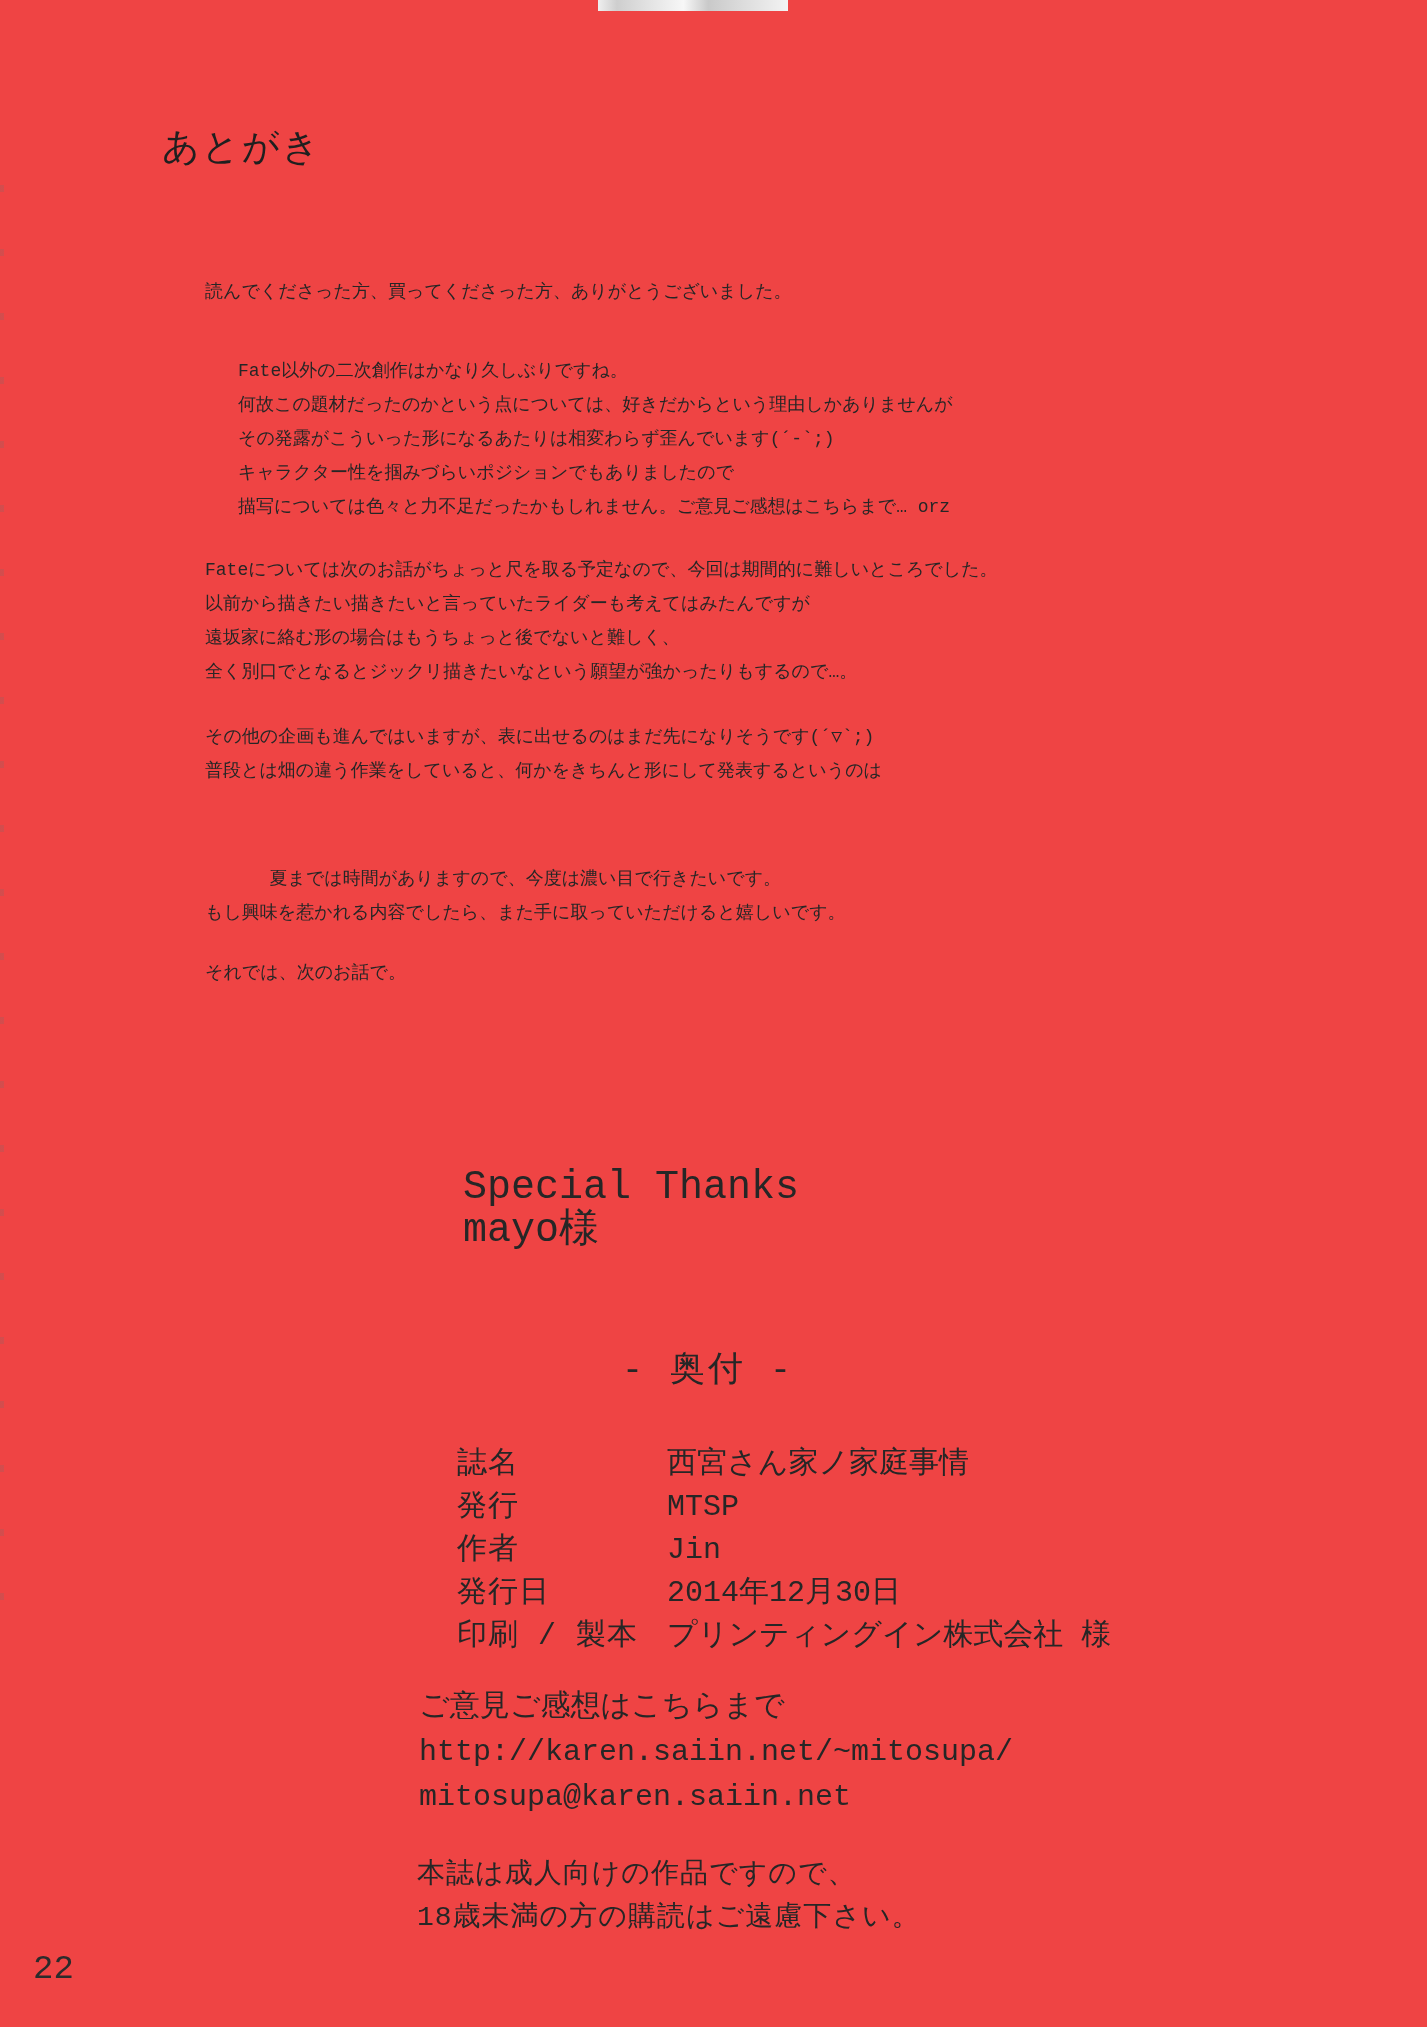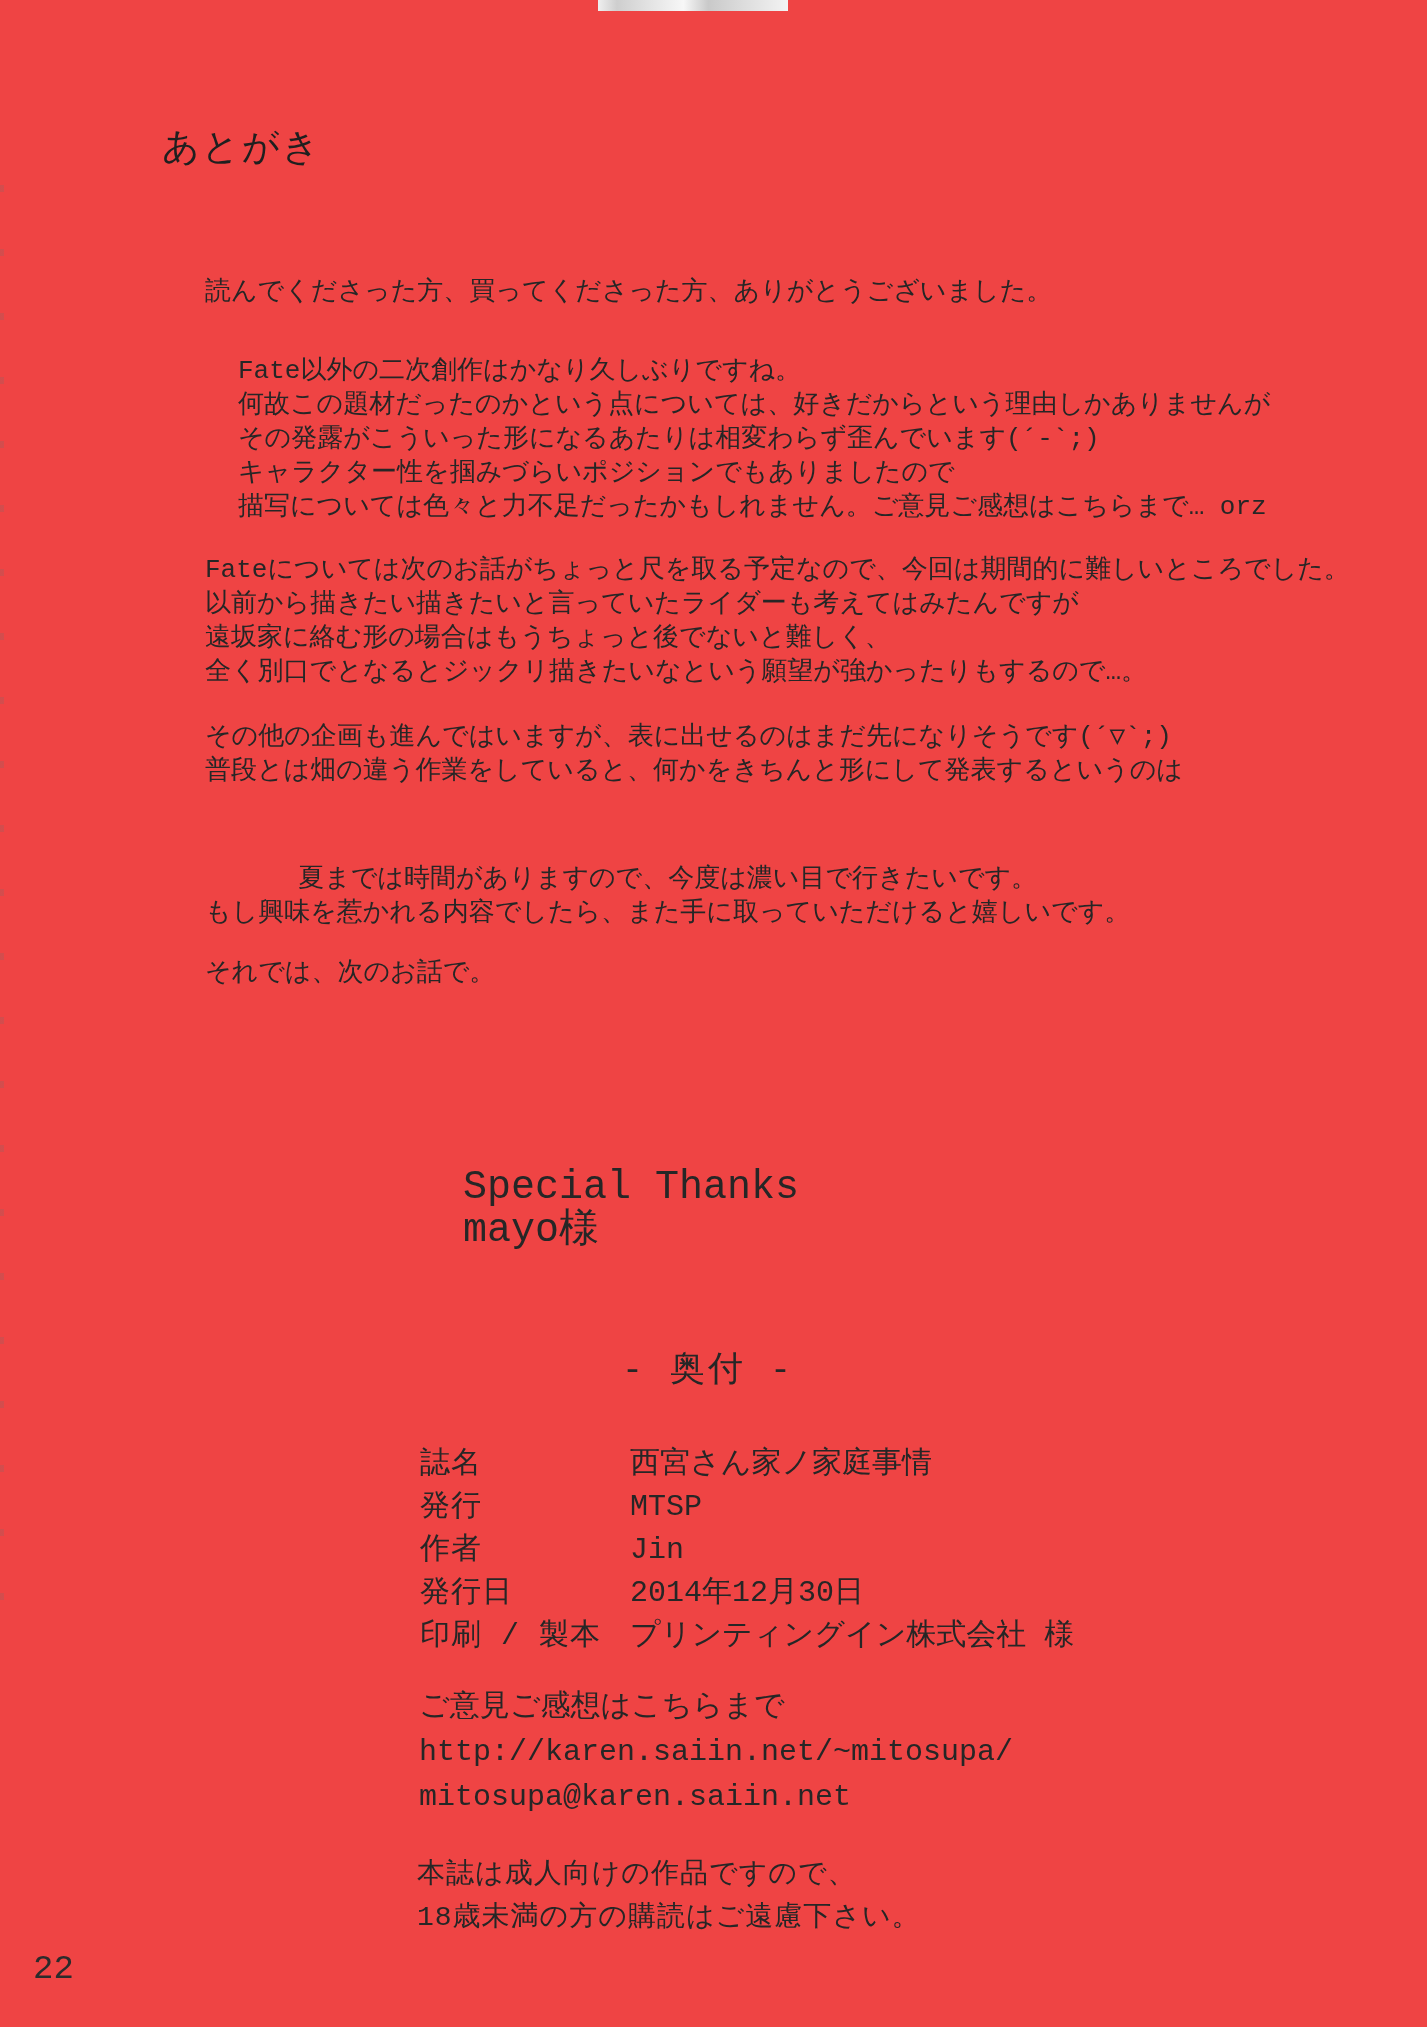--- a/index.html
+++ b/index.html
@@ -27,21 +27,21 @@
   }
 
   .title {
     position:absolute; left:162px; top:122px;
     font-size:37px; font-weight:normal; letter-spacing:2px; color:#1f1f1f;
     white-space:nowrap;
   }
 
   .para {
     position:absolute; left:205px;
-    font-size:26px; line-height:34px;
+    font-size:18px; line-height:34px;
     white-space:nowrap;
   }
   .p1 { top:275px; }
   .p2 { top:354px;margin-left:33px; }
   .p3 { top:553px; }
   .p4 { top:720px; }
   .p5 { top:862px;text-align:center; }
   .p6 { top:956px; }
 
   .special-thanks {
@@ -54,21 +54,21 @@
     position:absolute; left:463px; top:1345px; width:490px;
     text-align:center; font-size:35px; letter-spacing:3px;
     white-space:nowrap;
   }
 
   .colophon-table {
     position:absolute; left:420px; top:1443px;
     font-size:30px; line-height:43px;
     white-space:nowrap;
   }
-  .crow { display:flex; }
+  .crow { display:flex;margin-left:37px; }
   .clabel { width:210px; letter-spacing:1px; }
 
   .contact {
     position:absolute; left:419px; top:1685px;
     font-size:30px; line-height:45px;
     white-space:nowrap;
   }
 
   .notice {
     position:absolute; left:417px; top:1853px;

